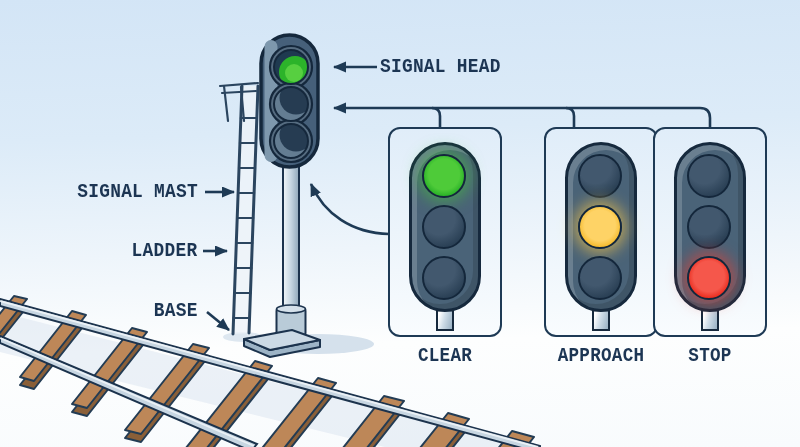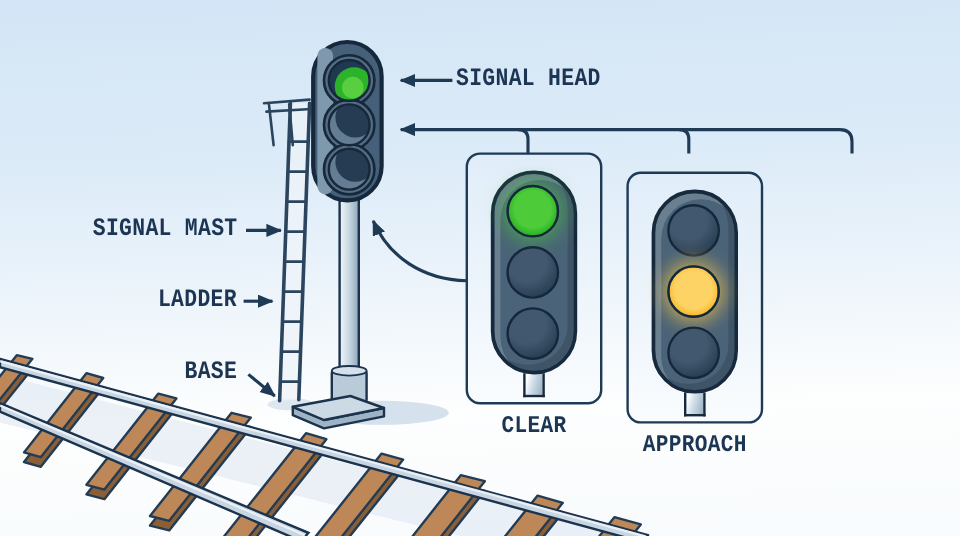--- a/index.html
+++ b/index.html
@@ -196,25 +196,36 @@
         <div class="card">
           <div class="sig">
             <div class="lens p0" style="background: radial-gradient(circle at 50% 46%, rgb(78, 203, 57) 0px, rgb(78, 203, 57) 52%, rgb(41, 177, 39) 74%); box-shadow: rgba(70, 200, 55, 0.55) 0px 0px 15px 4px;"></div>
             <div class="lens p1"></div>
             <div class="lens p2"></div>
           </div>
           <div class="stub"></div>
         </div>
         <div class="card-label">CLEAR</div>
       </div>
-      <div class="aspect" style="left: 522px; margin-top: 16px;">
+      <div class="aspect" style="left: 544px;">
         <div class="card">
           <div class="sig">
             <div class="lens p0"></div>
             <div class="lens p1" style="background: radial-gradient(circle at 50% 46%, rgb(254, 211, 102) 0px, rgb(254, 211, 102) 52%, rgb(246, 187, 45) 74%); box-shadow: rgba(250, 200, 70, 0.65) 0px 0px 15px 4px;"></div>
             <div class="lens p2"></div>
           </div>
           <div class="stub"></div>
         </div>
         <div class="card-label">APPROACH</div>
       </div>
+      <div class="aspect" style="left: 653px;">
+        <div class="card">
+          <div class="sig">
+            <div class="lens p0"></div>
+            <div class="lens p1"></div>
+            <div class="lens p2" style="background: radial-gradient(circle at 50% 46%, rgb(245, 87, 75) 0px, rgb(245, 87, 75) 52%, rgb(234, 44, 30) 74%); box-shadow: rgba(240, 60, 45, 0.6) 0px 0px 15px 4px;"></div>
+          </div>
+          <div class="stub"></div>
+        </div>
+        <div class="card-label">STOP</div>
+      </div>
     </div>
 </div>
 
 </body></html>

